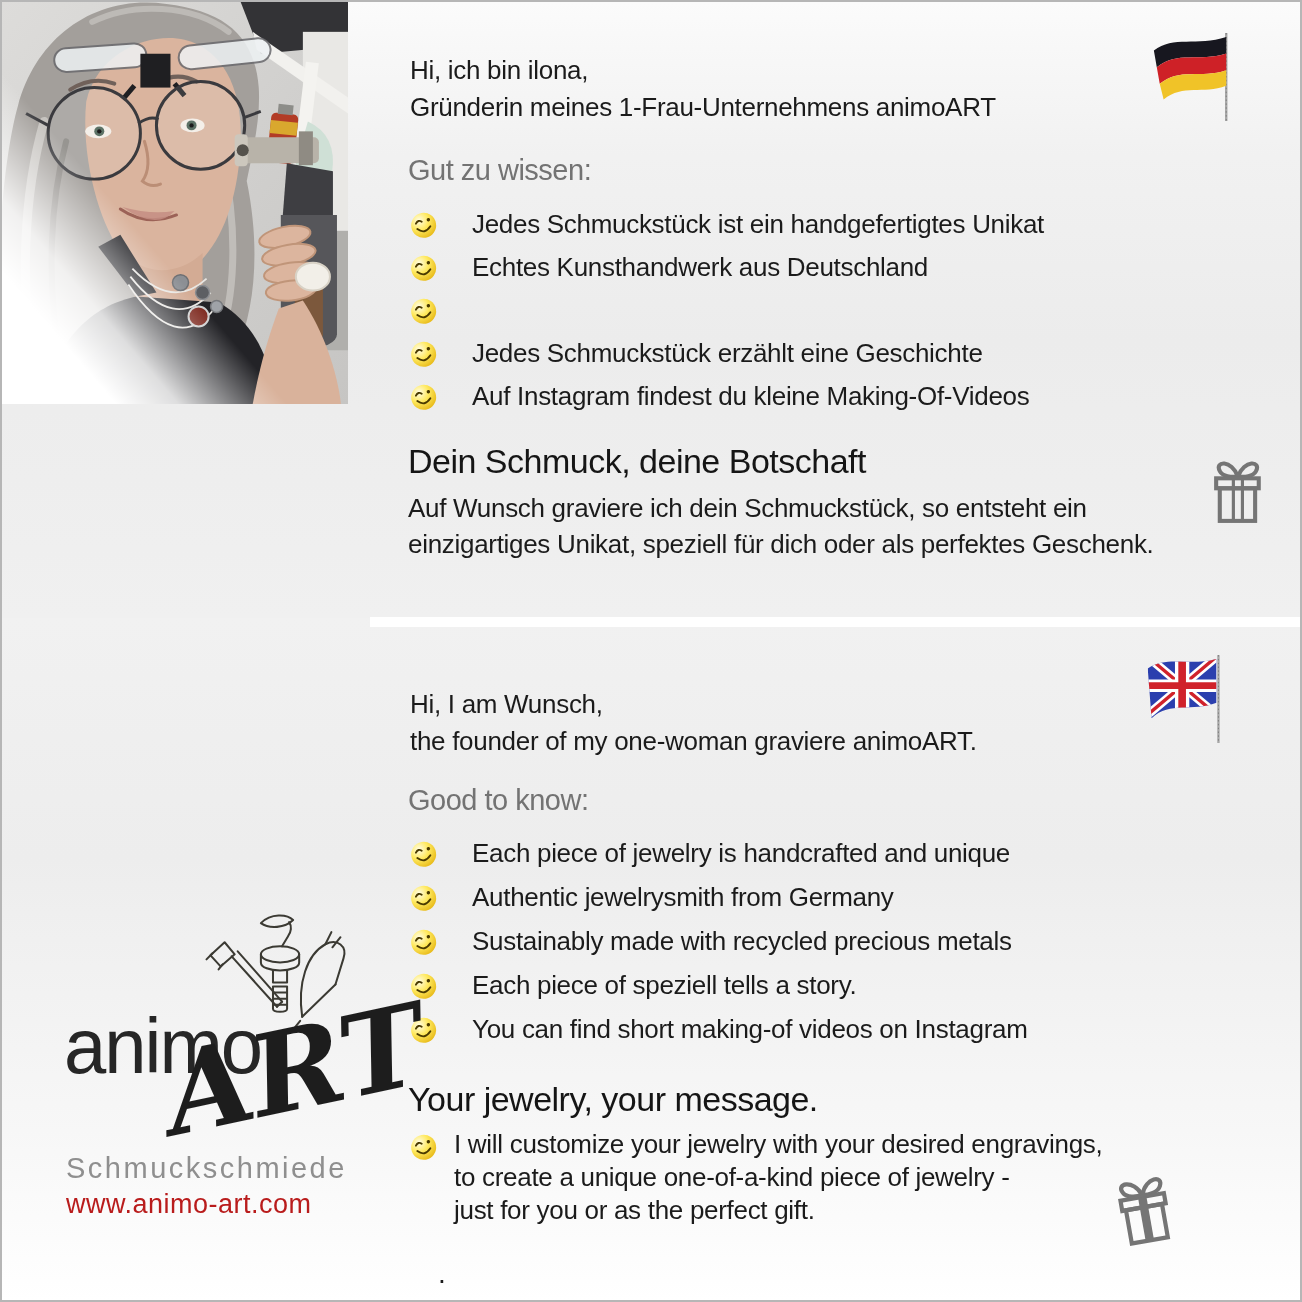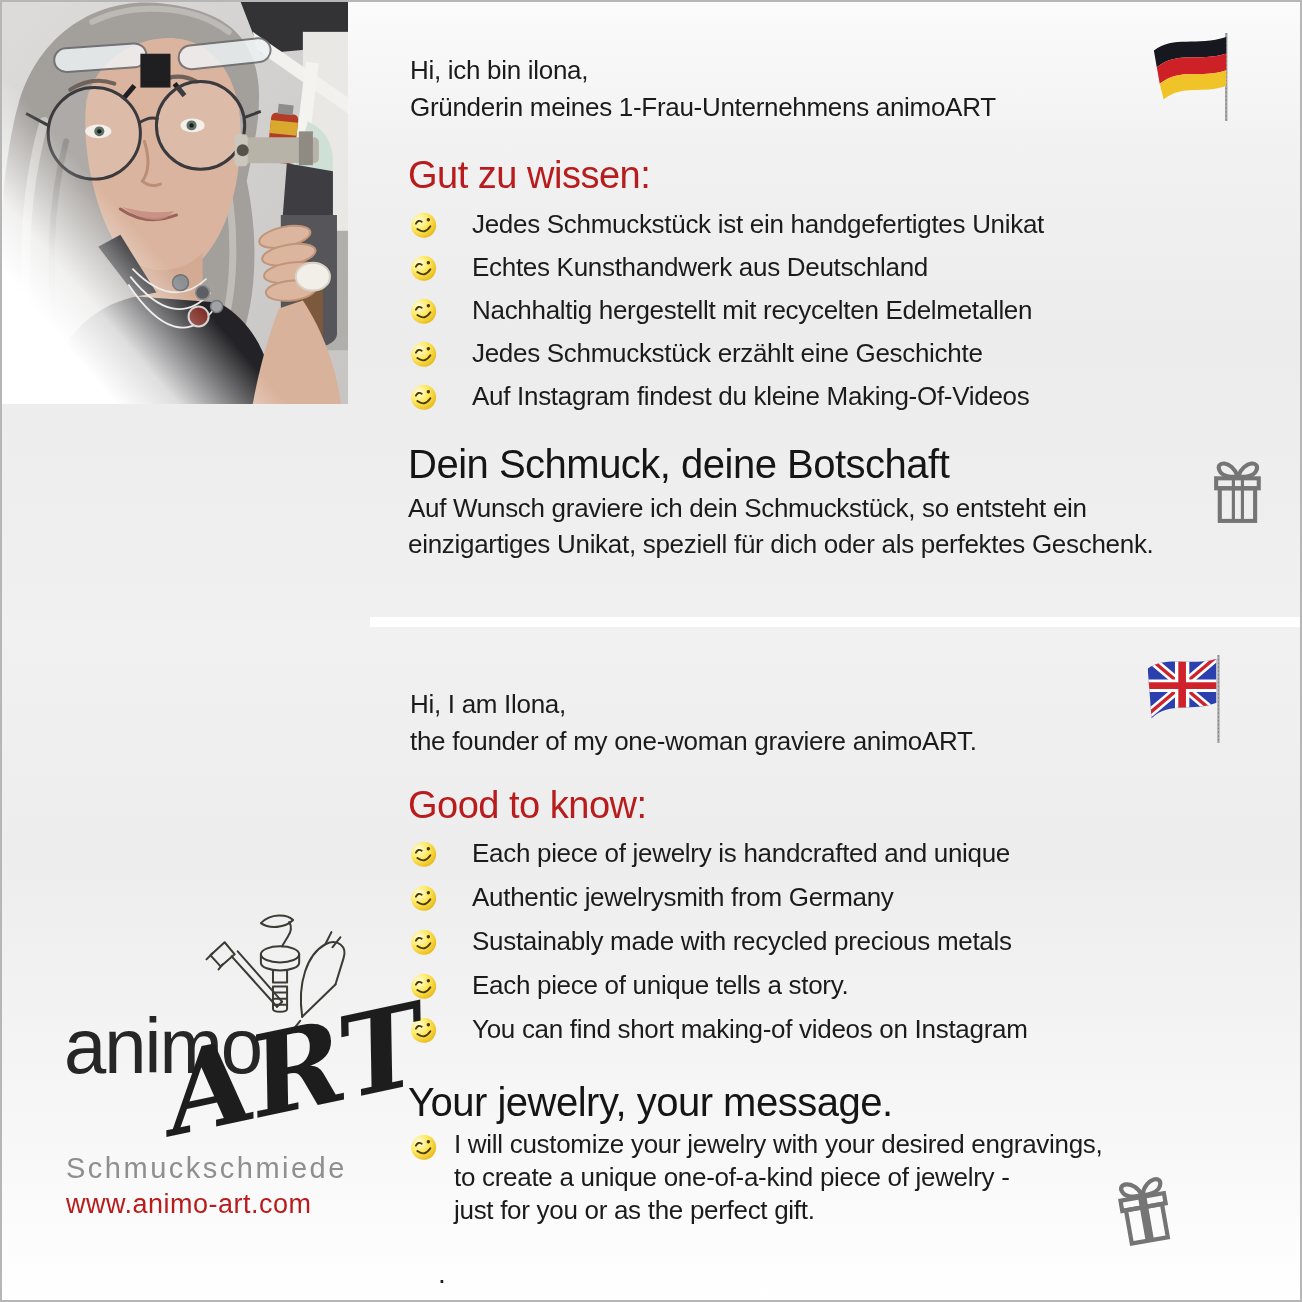--- a/index.html
+++ b/index.html
@@ -8,22 +8,22 @@
     border:2px solid #b6b6b6;overflow:hidden;
     font-family:"Liberation Sans","DejaVu Sans",sans-serif;color:#1b1b1b;
   }
   .panel-top{position:absolute;left:0;top:0;width:100%;height:616px;
     background:linear-gradient(180deg,#fbfbfb 0%,#f1f1f1 25%,#ececec 55%,#f0f0f0 100%);}
   .panel-bottom{position:absolute;left:0;top:616px;width:100%;height:684px;
     background:linear-gradient(180deg,#f1f1f1 0%,#ededed 35%,#f7f7f7 75%,#ffffff 100%);}
   .white-gap{position:absolute;left:368px;top:615px;width:932px;height:10px;background:#ffffff;}
   .abs{position:absolute;}
   .intro{font-size:26px;line-height:37px;letter-spacing:-0.3px;}
-  .sec-title{font-size:38px;letter-spacing:-0.5px;color:#b91c1c;}
-  .msg-title{font-size:40px;letter-spacing:-0.5px;color:#151515;}
+  .sec-title{font-size:29px;letter-spacing:-0.5px;color:#737373;}
+  .msg-title{font-size:34px;letter-spacing:-0.5px;color:#151515;}
   .body-txt{font-size:26px;line-height:36px;letter-spacing:-0.3px;}
   .list .li{display:flex;align-items:center;gap:33px;font-size:26px;letter-spacing:-0.3px;}
   .g-list .li{height:43px;}
   .e-list .li{height:44px;}
   .smiley{width:31px;height:31px;flex:0 0 31px;transform:rotate(-10deg);}
   .msg-bullet{display:flex;align-items:flex-start;gap:15px;}
   .msg-bullet .smiley{margin-top:3px;}
   .msg-bullet .txt{font-size:26px;line-height:33px;letter-spacing:-0.3px;}
   .gift{display:block;}
   .gift-bottom{transform:rotate(-10deg);}
@@ -196,21 +196,20 @@
         </svg>
       <span>Echtes Kunsthandwerk aus Deutschland</span>
     </div>
     <div class="li">
       <svg class="smiley" viewBox="0 0 36 36">
           <circle cx="18" cy="19" r="14.5" fill="url(#smileyG)"></circle>
           <path d="M9.5 15.5 q3.5 -4.5 7 -1" stroke="#4a3a00" stroke-width="2.2" fill="none" stroke-linecap="round"></path>
           <circle cx="24.5" cy="13.5" r="2" fill="#4a3a00"></circle>
           <path d="M10 22 q7.5 8 15.5 -0.5" stroke="#4a3a00" stroke-width="2.2" fill="none" stroke-linecap="round"></path>
         </svg>
-      <span>Nachhaltig hergestellt mit recycelten Edelmetallen</span>
     </div>
     <div class="li">
       <svg class="smiley" viewBox="0 0 36 36">
           <circle cx="18" cy="19" r="14.5" fill="url(#smileyG)"></circle>
           <path d="M9.5 15.5 q3.5 -4.5 7 -1" stroke="#4a3a00" stroke-width="2.2" fill="none" stroke-linecap="round"></path>
           <circle cx="24.5" cy="13.5" r="2" fill="#4a3a00"></circle>
           <path d="M10 22 q7.5 8 15.5 -0.5" stroke="#4a3a00" stroke-width="2.2" fill="none" stroke-linecap="round"></path>
         </svg>
       <span>Jedes Schmuckstück erzählt eine Geschichte</span>
     </div>
@@ -259,21 +258,21 @@
           <line x1="80" y1="2" x2="4" y2="66"></line>
       </g>
       <line x1="42" y1="0" x2="42" y2="75" stroke="#ffffff" stroke-width="15"></line>
       <line x1="0" y1="34" x2="84" y2="34" stroke="#ffffff" stroke-width="13"></line>
       <line x1="42" y1="0" x2="42" y2="75" stroke="#d0222b" stroke-width="8"></line>
       <line x1="0" y1="34" x2="84" y2="34" stroke="#d0222b" stroke-width="7"></line>
     </g>
   </svg>
 
   <div class="abs intro" style="left:408px;top:684px">
-    <div>Hi, I am Ilona,</div>
+    <div>Hi, I am Wunsch,</div>
     <div>the founder of my one-woman graviere animoART.</div>
   </div>
 
   <div class="abs sec-title" style="left:406px;top:782px">Good to know:</div>
 
   <div class="abs list e-list" style="left:406px;top:829px">
     <div class="li">
       <svg class="smiley" viewBox="0 0 36 36">
           <circle cx="18" cy="19" r="14.5" fill="url(#smileyG)"></circle>
           <path d="M9.5 15.5 q3.5 -4.5 7 -1" stroke="#4a3a00" stroke-width="2.2" fill="none" stroke-linecap="round"></path>
@@ -300,21 +299,21 @@
         </svg>
       <span>Sustainably made with recycled precious metals</span>
     </div>
     <div class="li">
       <svg class="smiley" viewBox="0 0 36 36">
           <circle cx="18" cy="19" r="14.5" fill="url(#smileyG)"></circle>
           <path d="M9.5 15.5 q3.5 -4.5 7 -1" stroke="#4a3a00" stroke-width="2.2" fill="none" stroke-linecap="round"></path>
           <circle cx="24.5" cy="13.5" r="2" fill="#4a3a00"></circle>
           <path d="M10 22 q7.5 8 15.5 -0.5" stroke="#4a3a00" stroke-width="2.2" fill="none" stroke-linecap="round"></path>
         </svg>
-      <span>Each piece of unique tells a story.</span>
+      <span>Each piece of speziell tells a story.</span>
     </div>
     <div class="li">
       <svg class="smiley" viewBox="0 0 36 36">
           <circle cx="18" cy="19" r="14.5" fill="url(#smileyG)"></circle>
           <path d="M9.5 15.5 q3.5 -4.5 7 -1" stroke="#4a3a00" stroke-width="2.2" fill="none" stroke-linecap="round"></path>
           <circle cx="24.5" cy="13.5" r="2" fill="#4a3a00"></circle>
           <path d="M10 22 q7.5 8 15.5 -0.5" stroke="#4a3a00" stroke-width="2.2" fill="none" stroke-linecap="round"></path>
         </svg>
       <span>You can find short making-of videos on Instagram</span>
     </div>

